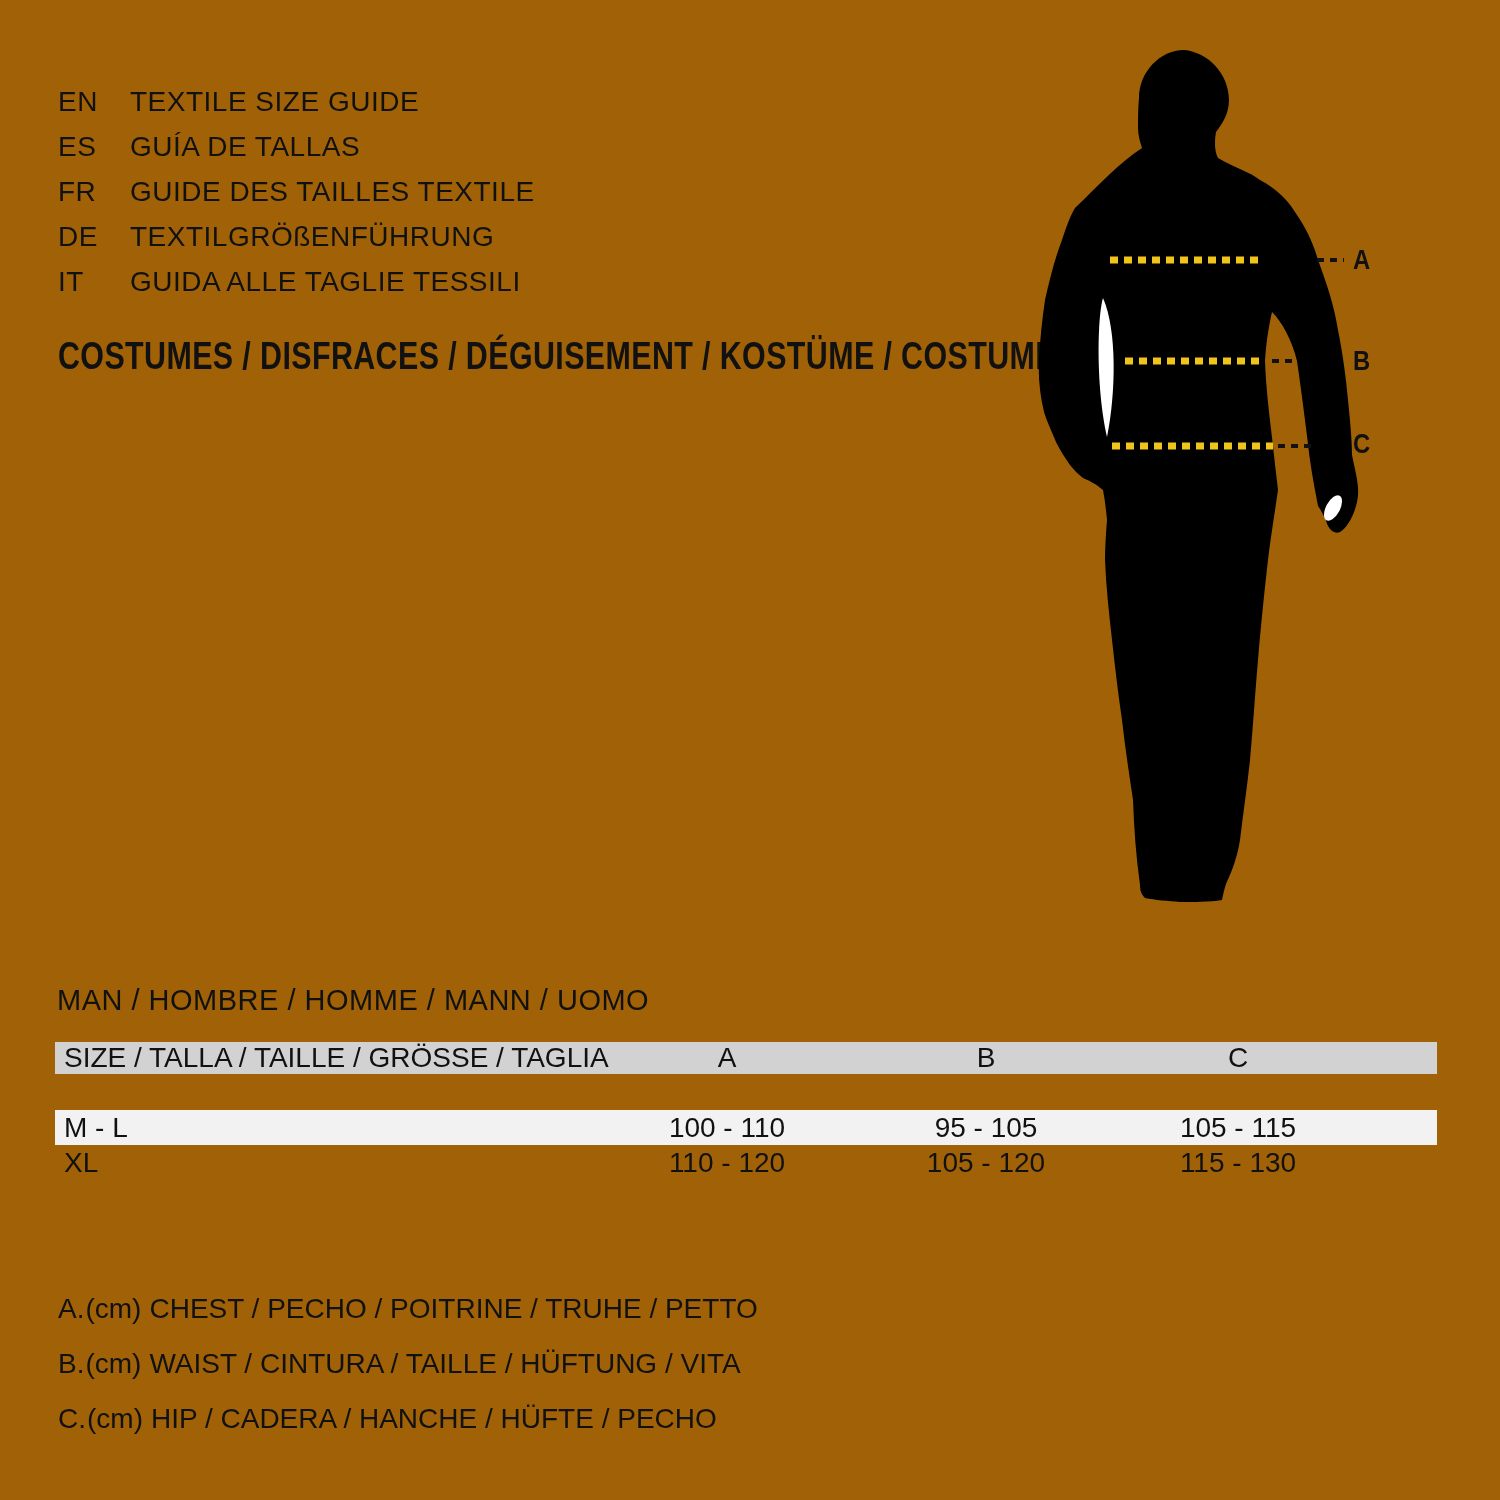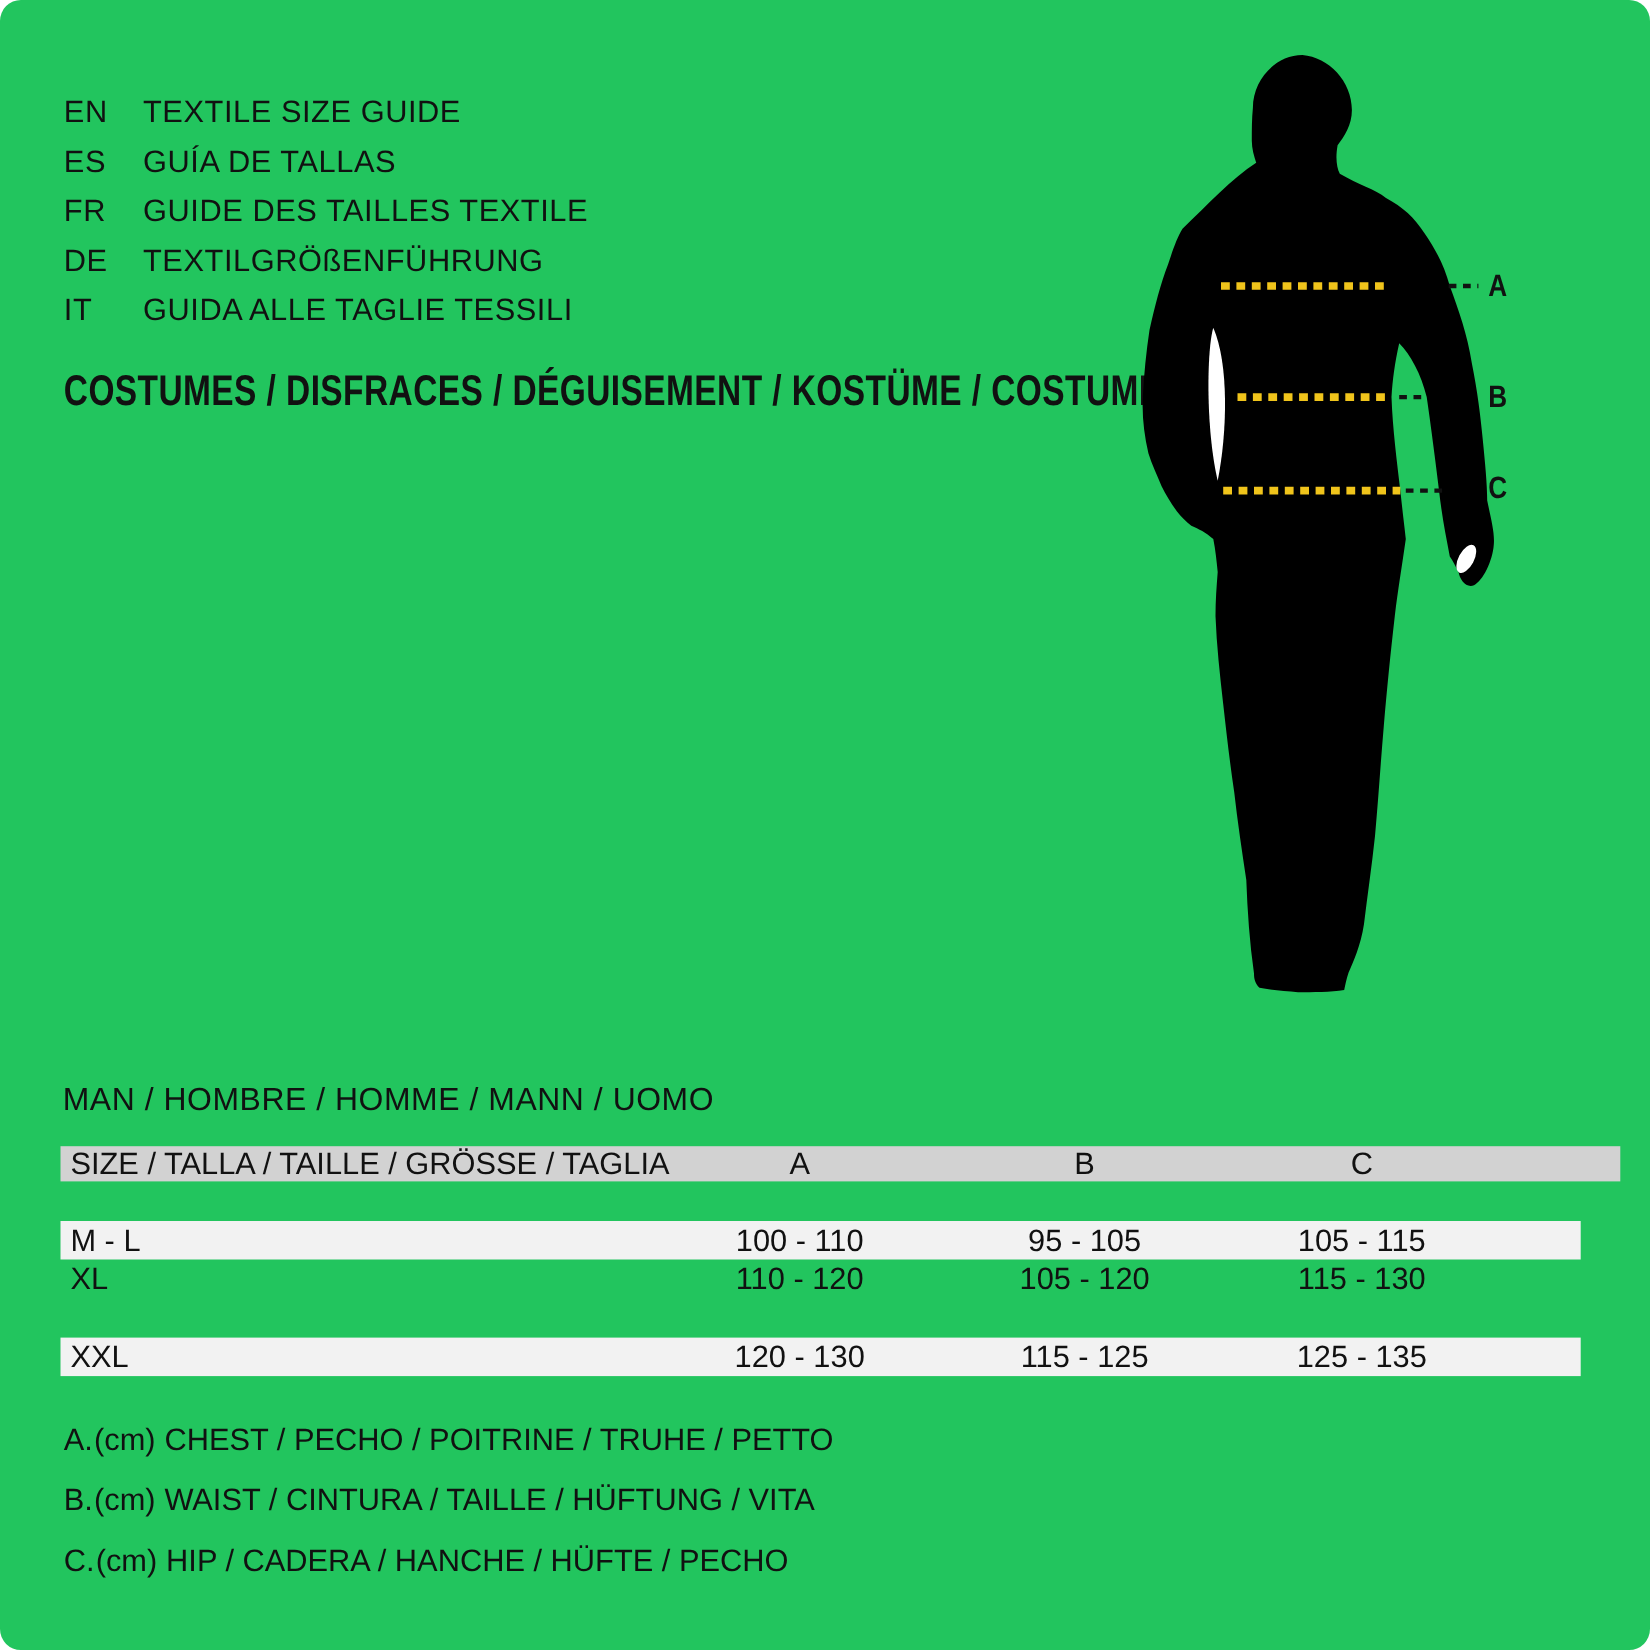--- a/index.html
+++ b/index.html
@@ -1,18 +1,18 @@
 <!DOCTYPE html>
 <html style="--accent: #F0C41B;"><head>
 <meta charset="utf-8">
 <style>
   html,body{margin:0;padding:0;background:#ffffff;}
   #canvas{
-    position:relative;width:1500px;height:1500px;background:#22c55e;overflow:hidden;
-    font-family:"Liberation Sans",sans-serif;color:#111111;border-radius:19px;
+    position:relative;width:1500px;height:1500px;background:#a16207;overflow:hidden;
+    font-family:"Liberation Sans",sans-serif;color:#111111;
   }
   
   .lang-row{position:absolute;left:58px;height:34px;line-height:34px;font-size:28px;font-weight:500;letter-spacing:0.5px;white-space:nowrap;}
   .lang-code{display:inline-block;width:72px;}
   
   .cat-title{
     position:absolute;left:58px;top:334px;font-size:39px;font-weight:700;letter-spacing:0.5px;
     white-space:nowrap;transform:scaleX(0.78);transform-origin:left center;
   }
   
@@ -129,43 +129,37 @@
     <line class="dash-black" x1="248" y1="406" x2="284" y2="406"></line>
   </svg>
 
   <div class="measure-label" style="top:244px">A</div>
   <div class="measure-label" style="top:345px">B</div>
   <div class="measure-label" style="top:428px">C</div>
 
   <div class="section-heading">MAN / HOMBRE / HOMME / MANN / UOMO</div>
 
   <div class="size-table">
-    <div class="t-row t-header" style="background: rgb(210, 210, 210); padding-left: 36px;">
+    <div class="t-row t-header" style="background: rgb(210, 210, 210);">
       <span class="t-label">SIZE / TALLA / TAILLE / GRÖSSE / TAGLIA</span>
       <span class="t-col colA">A</span>
       <span class="t-col colB">B</span>
       <span class="t-col colC">C</span>
     </div>
     <div class="t-row t-alt" style="background: rgb(242, 242, 242);">
       <span class="t-label">M - L</span>
       <span class="t-col colA">100 - 110</span>
       <span class="t-col colB">95 - 105</span>
       <span class="t-col colC">105 - 115</span>
     </div>
     <div class="t-row">
       <span class="t-label">XL</span>
       <span class="t-col colA">110 - 120</span>
       <span class="t-col colB">105 - 120</span>
       <span class="t-col colC">115 - 130</span>
-    </div>
-    <div class="t-row t-alt" style="background: rgb(242, 242, 242);">
-      <span class="t-label">XXL</span>
-      <span class="t-col colA">120 - 130</span>
-      <span class="t-col colB">115 - 125</span>
-      <span class="t-col colC">125 - 135</span>
     </div>
   </div>
 
   <div>
     <div class="legend-row" style="top:1292px">
       <span class="legend-letter">A.</span><span class="legend-unit">(cm)</span><span>CHEST / PECHO / POITRINE / TRUHE / PETTO</span>
     </div>
     <div class="legend-row" style="top:1347px">
       <span class="legend-letter">B.</span><span class="legend-unit">(cm)</span><span>WAIST / CINTURA / TAILLE / HÜFTUNG / VITA</span>
     </div>

